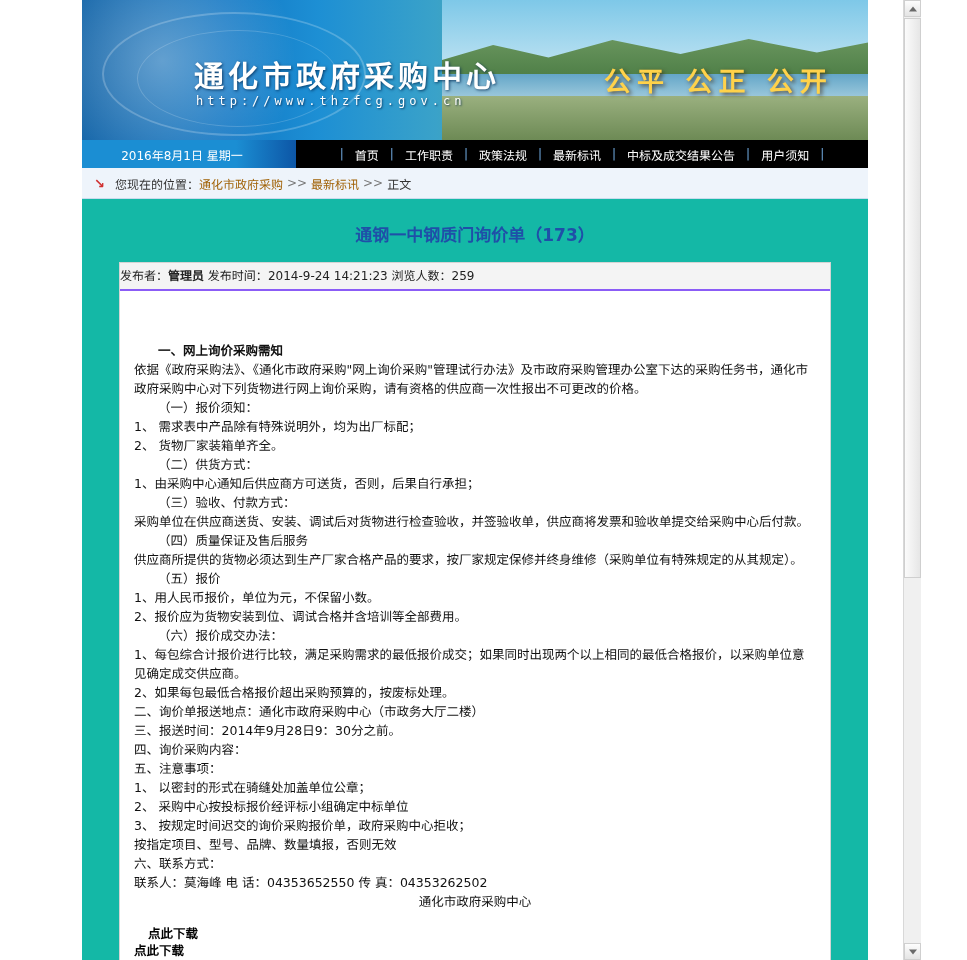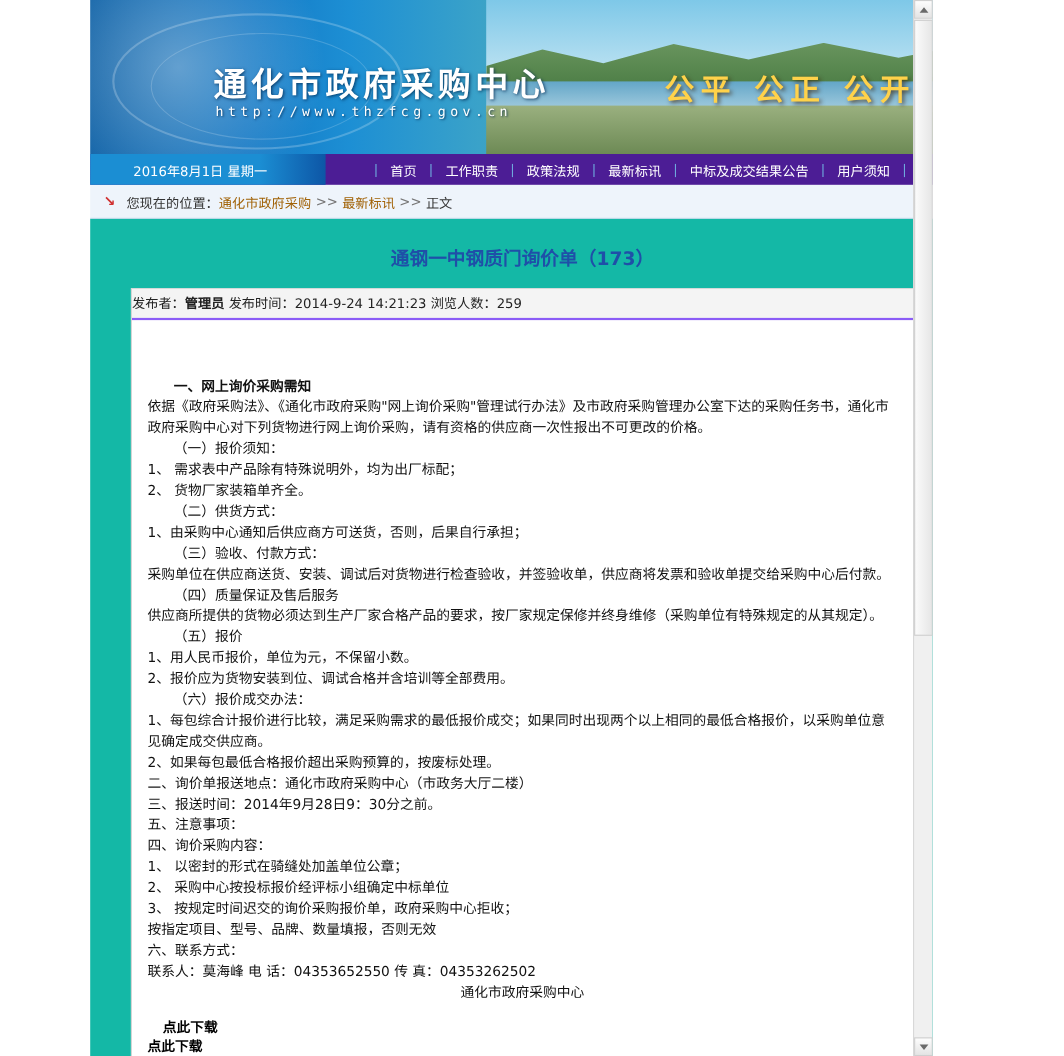--- a/index.html
+++ b/index.html
@@ -3,21 +3,21 @@
 <meta charset="utf-8">
 <style>
   html, body {
     margin: 0;
     padding: 0;
     background: #ffffff;
     font-family: "DejaVu Sans", "Liberation Sans", sans-serif;
   }
   .page {
     position: relative;
-    width: 848px;
+    width: 921px;
     height: 960px;
     overflow: hidden;
     background: #ffffff;
   }
   
   .scrollbar {
     position: absolute;
     top: 0; right: 0;
     width: 17px;
     height: 960px;
@@ -145,21 +145,21 @@
     color: #ffd24a;
     letter-spacing: 6px;
     text-shadow: 2px 2px 4px rgba(60,30,0,0.7);
   }
   
   .navbar {
     position: relative;
     width: 786px;
     height: 28px;
     margin: 0 auto;
-    background: #4c1d95;
+    background: #000000;
     display: flex;
     align-items: center;
   }
   .nav-date-box {
     width: 214px;
     height: 28px;
     background: linear-gradient(to right, #1b8ed3 0%, #1b8ed3 72%, #0d56a6 100%);
     color: #ffffff;
     font-size: 12px;
     display: flex;
@@ -325,22 +325,22 @@
           <p class="indent">（四）质量保证及售后服务</p>
           <p>供应商所提供的货物必须达到生产厂家合格产品的要求，按厂家规定保修并终身维修（采购单位有特殊规定的从其规定）。</p>
           <p class="indent">（五）报价</p>
           <p>1、用人民币报价，单位为元，不保留小数。</p>
           <p>2、报价应为货物安装到位、调试合格并含培训等全部费用。</p>
           <p class="indent">（六）报价成交办法：</p>
           <p>1、每包综合计报价进行比较，满足采购需求的最低报价成交；如果同时出现两个以上相同的最低合格报价，以采购单位意见确定成交供应商。</p>
           <p>2、如果每包最低合格报价超出采购预算的，按废标处理。</p>
           <p>二、询价单报送地点：通化市政府采购中心（市政务大厅二楼）</p>
           <p>三、报送时间：2014年9月28日9：30分之前。</p>
+          <p>四、询价采购内容：</p>
           <p>五、注意事项：</p>
-          <p>四、询价采购内容：</p>
           <p>1、 以密封的形式在骑缝处加盖单位公章；</p>
           <p>2、 采购中心按投标报价经评标小组确定中标单位</p>
           <p>3、 按规定时间迟交的询价采购报价单，政府采购中心拒收；</p>
           <p>按指定项目、型号、品牌、数量填报，否则无效</p>
           <p>六、联系方式：</p>
           <p>联系人：莫海峰 电 话：04353652550 传 真：04353262502</p>
           <p class="center">通化市政府采购中心</p>
           <div class="spacer"></div>
           <a href="#" class="dl-link dl-first">点此下载</a>
           <a href="#" class="dl-link">点此下载</a>

